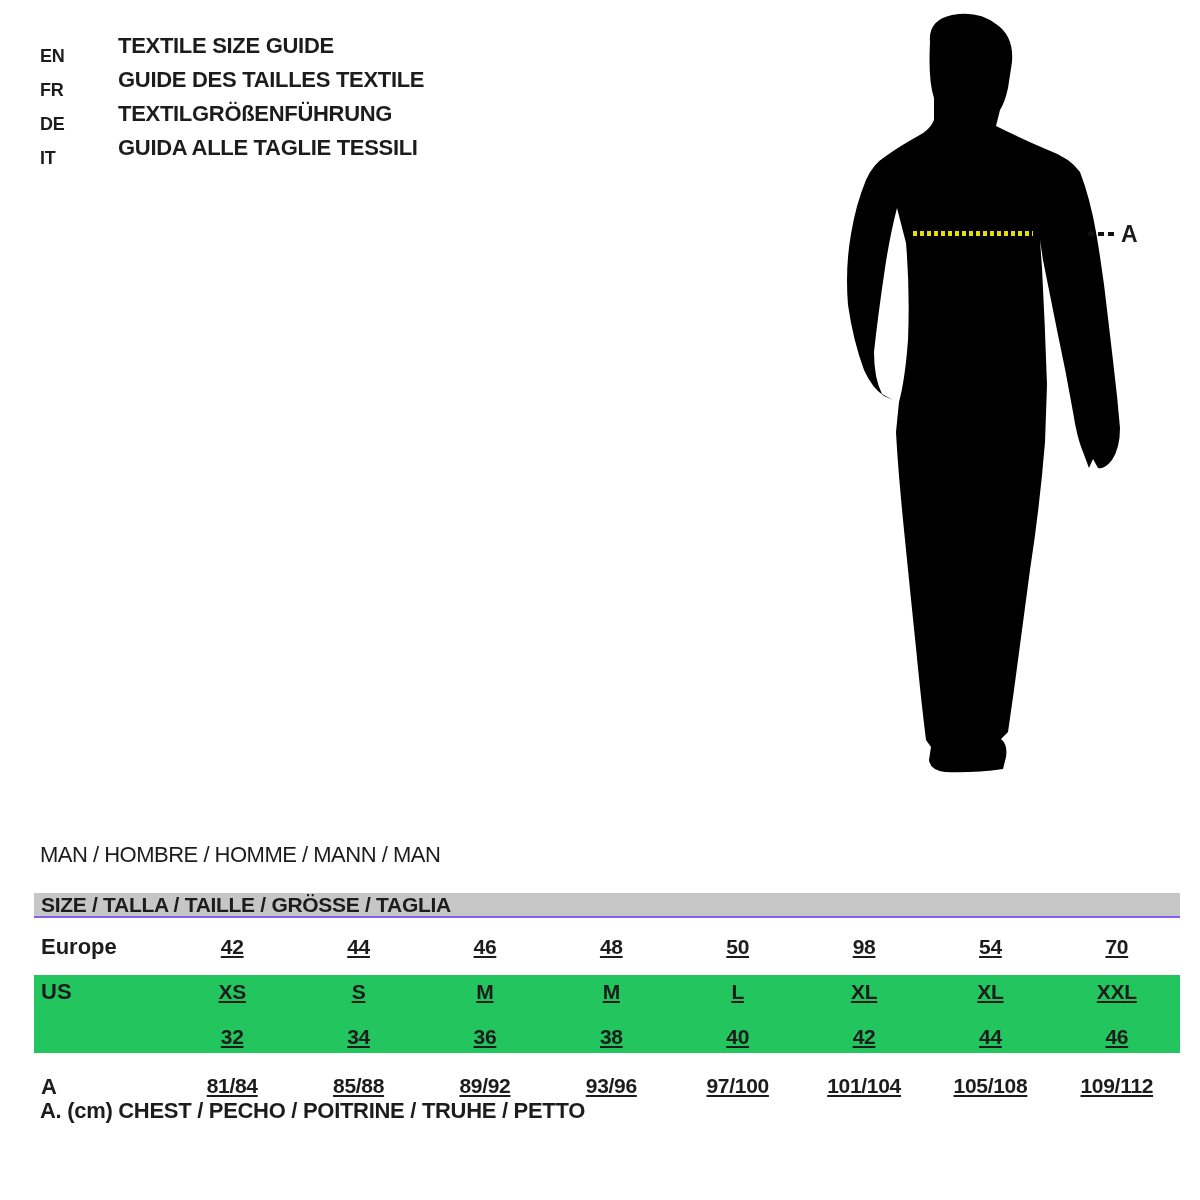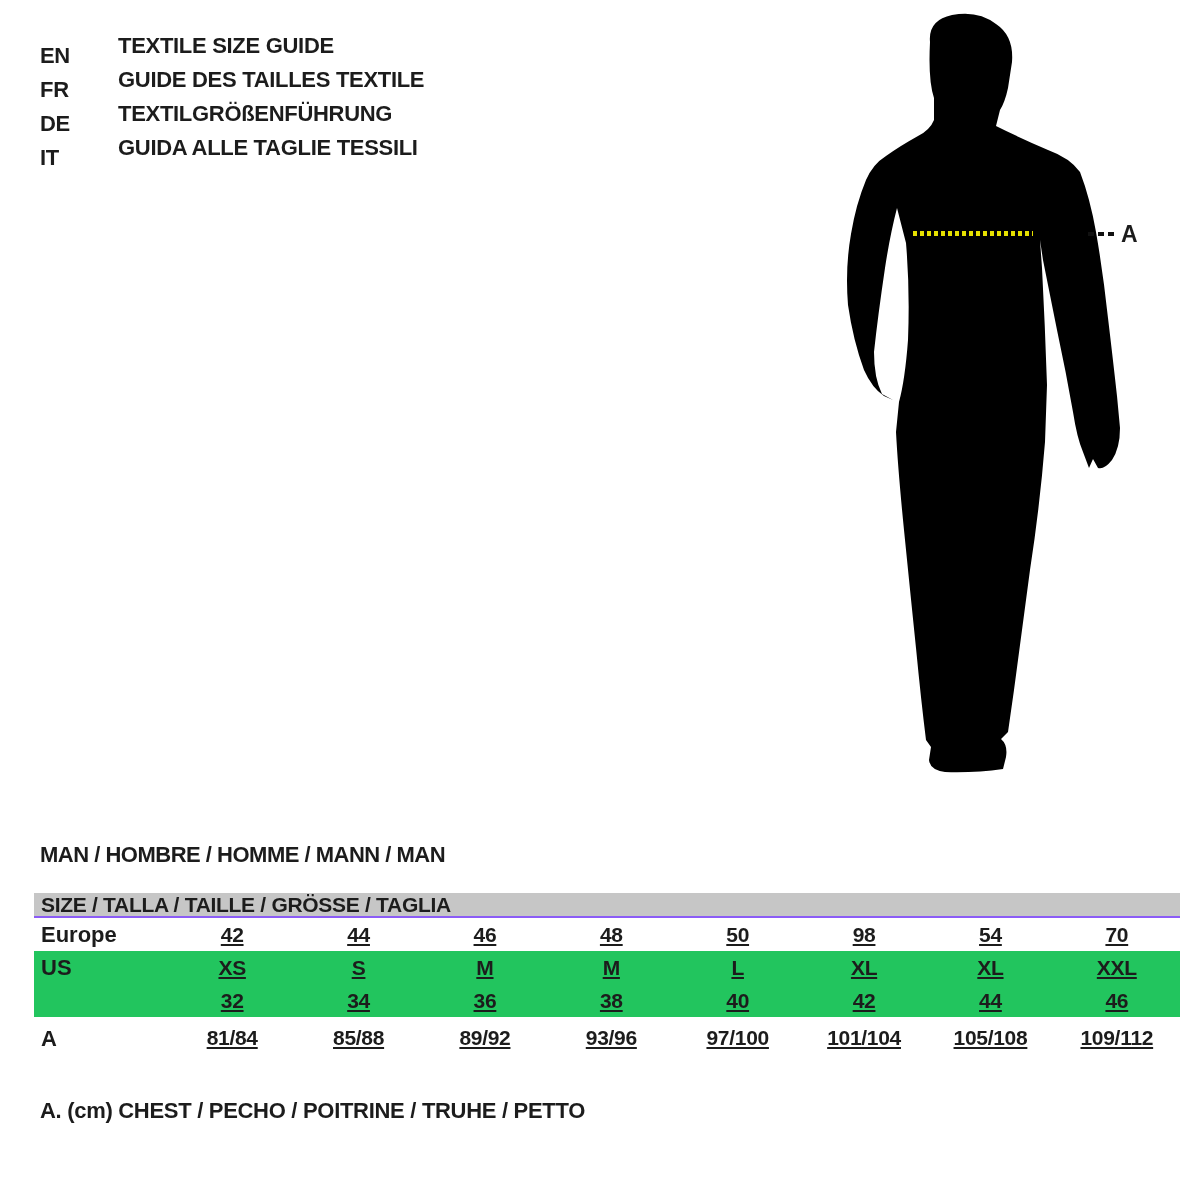--- a/index.html
+++ b/index.html
@@ -5,21 +5,21 @@
   html,body{margin:0;padding:0;background:#fff;}
   .canvas{
     position:relative;width:1200px;height:1200px;background:#ffffff;overflow:hidden;
     font-family:"Liberation Sans","DejaVu Sans",sans-serif;
     color:#1c1c1c;-webkit-font-smoothing:antialiased;
   }
 
   
   .lang-list{position:absolute;left:40px;top:29px;}
   .lang-row{display:flex;height:34px;align-items:center;}
-  .lang-code{width:78px;font-weight:700;font-size:22px;letter-spacing:-0.3px;margin-top:20px;}
+  .lang-code{width:78px;font-weight:700;font-size:18px;letter-spacing:-0.3px;margin-top:20px;}
   .lang-label{font-weight:700;font-size:22px;letter-spacing:-0.3px;white-space:nowrap;}
 
   
   .categories{position:absolute;left:40px;top:220px;}
   .cat-line{height:32px;display:flex;align-items:center;font-weight:700;font-size:24px;letter-spacing:-0.5px;white-space:nowrap;}
 
   
   .figure-wrap{position:absolute;left:0;top:0;width:1200px;height:800px;}
   .silhouette{position:absolute;left:840px;top:10px;}
   .measure-yellow{
@@ -30,30 +30,30 @@
     position:absolute;left:1088px;top:232px;width:28px;height:4px;z-index:3;
     background:repeating-linear-gradient(to right,#111 0 6px,transparent 6px 10px);
   }
   .measure-label{
     position:absolute;left:1121px;top:221px;z-index:3;
     font-weight:700;font-size:23px;
   }
 
   
   .section-title{position:absolute;left:40px;top:844px;height:22px;display:flex;align-items:center;
-    font-weight:700;font-size:22px;letter-spacing:-0.5px;white-space:nowrap;}
+    font-weight:400;font-size:22px;letter-spacing:-0.5px;white-space:nowrap;}
 
   
   .size-table{position:absolute;left:34px;top:893px;width:1146px;}
   .thead{
     height:25px;background:#c6c6c6;border-bottom:2px solid #8b5cf6;
     display:flex;align-items:center;padding-left:7px;box-sizing:border-box;
     font-weight:700;font-size:21px;letter-spacing:-0.3px;
   }
-  .trow{display:grid;grid-template-columns:135px repeat(8,1fr);align-items:center;height:33px;}
+  .trow{display:grid;grid-template-columns:135px repeat(8,1fr);align-items:center;height:33px;margin-top:12px;}
   .trow .rlabel{padding-left:7px;font-weight:700;font-size:22px;}
   .trow .cell{text-align:center;font-weight:700;font-size:21px;letter-spacing:-0.3px;text-decoration:underline;}
   .band{background:#22c55e;}
   .row-a{height:40px;align-items:start;}
   .row-a .rlabel,.row-a .cell{padding-top:9px;}
 
   
   .footnote{position:absolute;left:40px;top:1100px;height:22px;display:flex;align-items:center;
     font-weight:700;font-size:22px;letter-spacing:-0.3px;white-space:nowrap;}
 </style>

